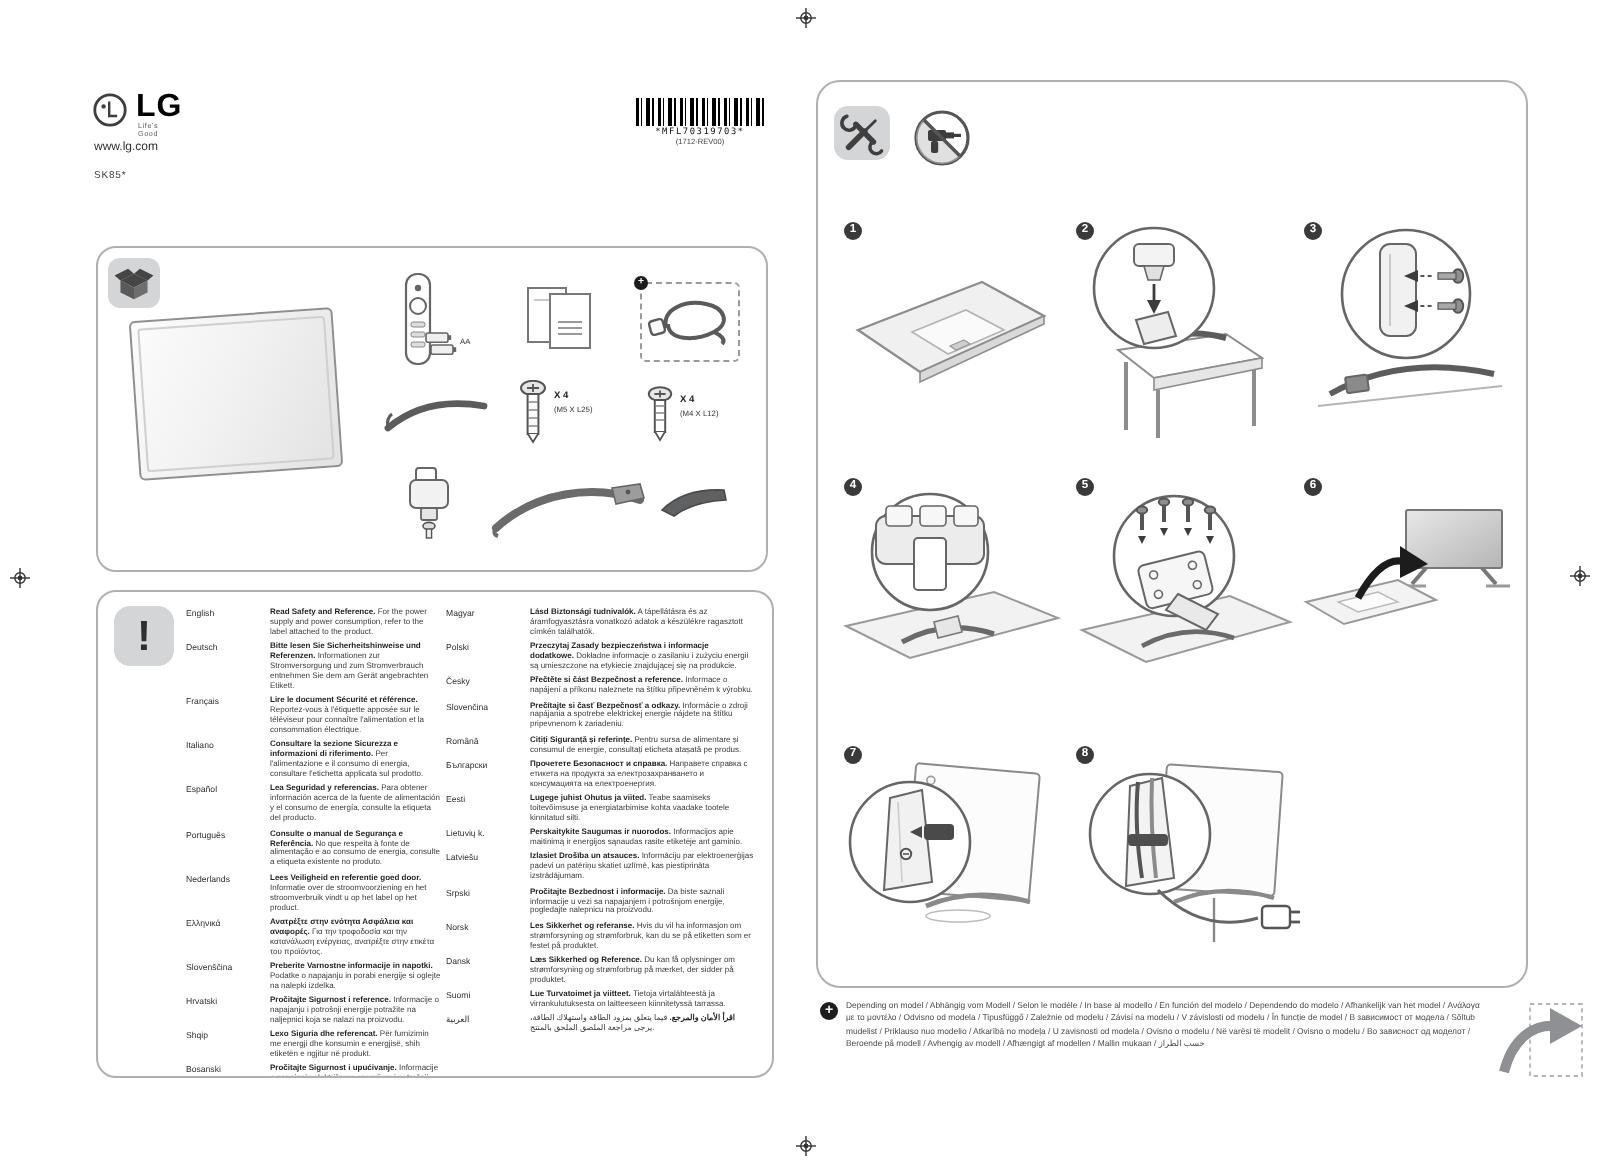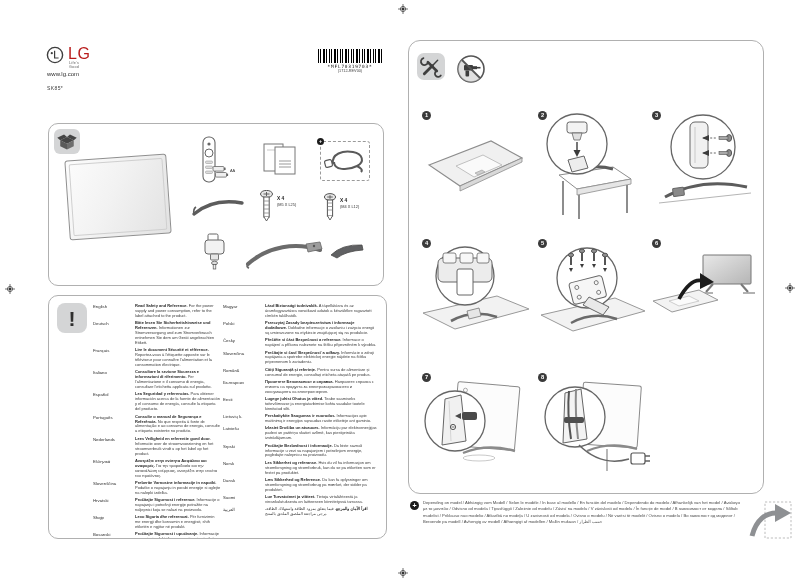--- a/index.html
+++ b/index.html
@@ -1,21 +1,21 @@
 <!DOCTYPE html>
 <html><head>
 <meta charset="utf-8">
 <style>
   html,body{margin:0;padding:0;background:#fff;}
   .page{position:relative;width:802px;height:582px;background:#ffffff;overflow:hidden;
         font-family:"Liberation Sans", sans-serif;color:#333;}
   .abs{position:absolute;}
 
   
-  .lg-word{font-weight:normal;font-size:16px;letter-spacing:0.5px;color:#b91c1c;}
+  .lg-word{font-weight:bold;font-size:16px;letter-spacing:0.5px;color:#000000;}
   .tagline{font-size:3.6px;color:#5a5a5a;letter-spacing:0.3px;}
   .website{font-size:6px;color:#2f2f2f;}
   .model{font-size:5px;color:#3c3c3c;letter-spacing:0.4px;}
 
   
   .bars{width:64px;height:14px;background:
     repeating-linear-gradient(90deg,#000 0 1.4px,#fff 1.4px 2.4px,#000 2.4px 3px,#fff 3px 5px,
     #000 5px 7px,#fff 7px 8px,#000 8px 8.8px,#fff 8.8px 11px);}
   .bc-code{font-family:"DejaVu Sans Mono", monospace;font-size:4.4px;letter-spacing:0.8px;text-align:center;width:64px;color:#111;margin-top:0.5px;}
   .bc-rev{font-size:3.8px;text-align:center;width:64px;color:#444;}

